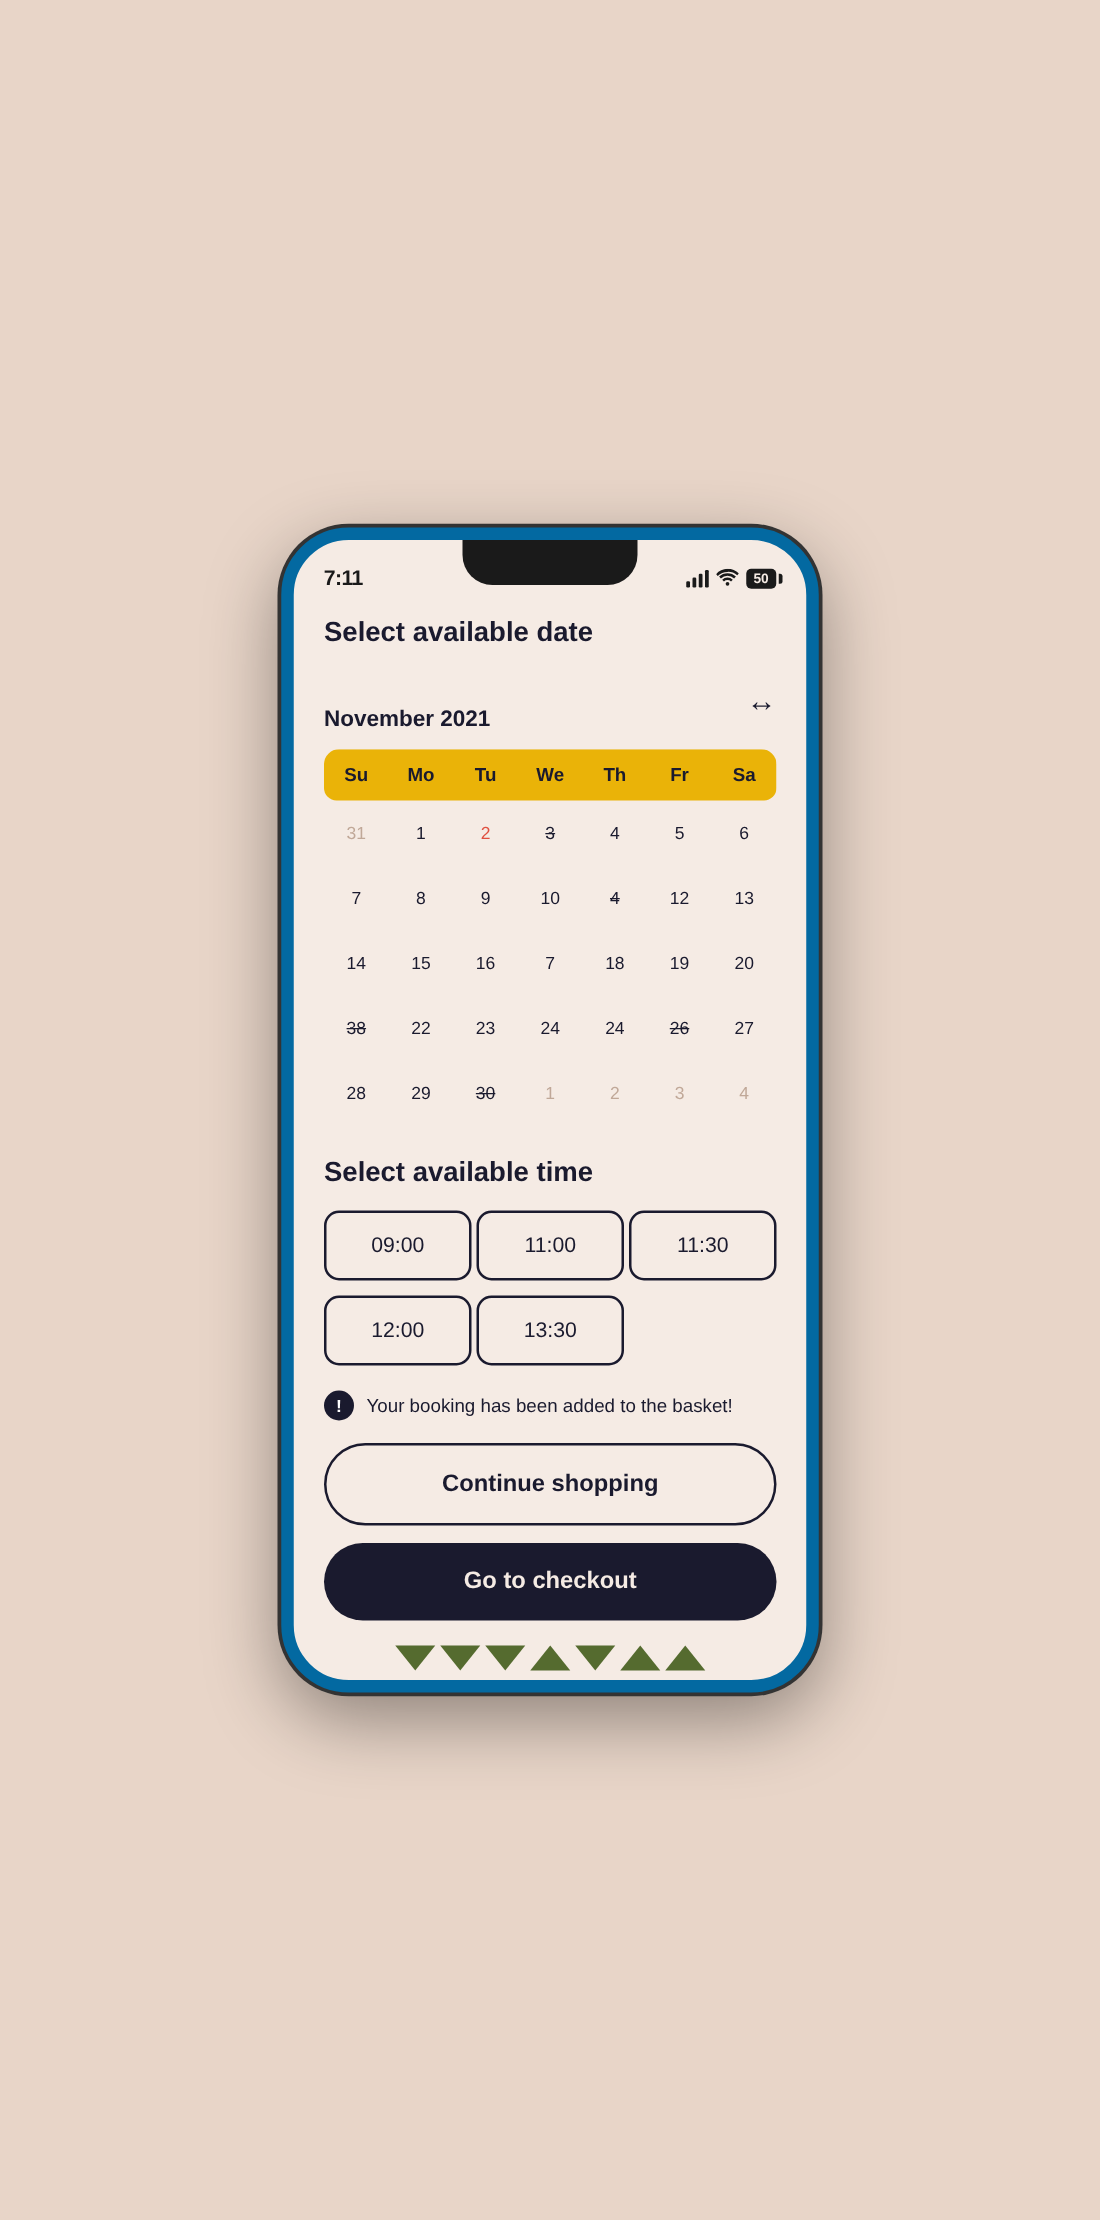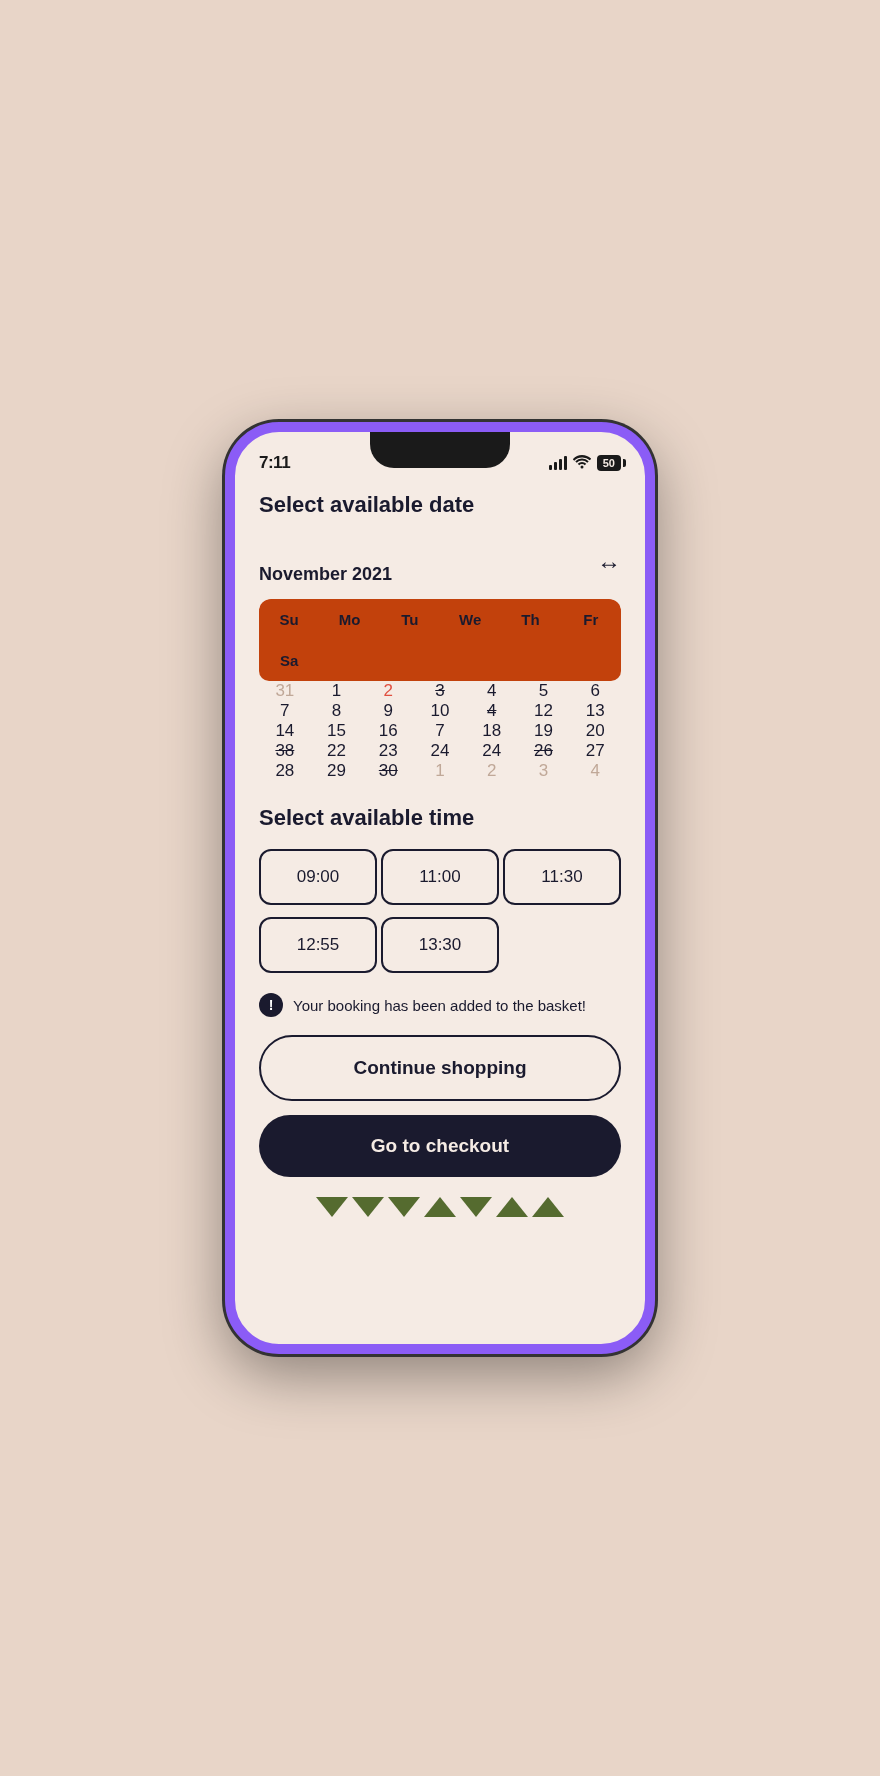--- a/index.html
+++ b/index.html
@@ -10,21 +10,21 @@
       justify-content: center;
       align-items: center;
       min-height: 1776px;
       font-family: -apple-system, BlinkMacSystemFont, 'Segoe UI', sans-serif;
     }
     .phone-frame {
       width: 430px;
       height: 932px;
       background: #f5ebe4;
       border-radius: 54px;
-      border: 10px solid #8b5cf6;
+      border: 10px solid #0369a1;
       position: relative;
       overflow: hidden;
       box-shadow: 0 0 0 3px #333, 0 20px 60px rgba(0,0,0,0.4);
     }
     
     .phone-frame::before {
       content: '';
       position: absolute;
       left: -14px;
       top: 120px;
@@ -146,40 +146,40 @@
       cursor: pointer;
       font-weight: 300;
     }
     .calendar-grid {
       background: #f5ebe4;
       border-radius: 12px;
       overflow: hidden;
     }
     .calendar-days-header {
       display: grid;
-      grid-template-columns: repeat(6, 1fr);
-      background: #c2410c;
+      grid-template-columns: repeat(7, 1fr);
+      background: #eab308;
       border-radius: 10px;
       overflow: hidden;
     }
     .day-header {
       text-align: center;
       padding: 12px 0;
       font-size: 15px;
       font-weight: 600;
       color: #1a1a2e;
     }
     .calendar-body {
       display: grid;
       grid-template-columns: repeat(7, 1fr);
     }
     .cal-day {
       text-align: center;
-      padding: 0 0;
-      font-size: 17px;
+      padding: 18px 0;
+      font-size: 14px;
       font-weight: 500;
       color: #1a1a2e;
       cursor: pointer;
       position: relative;
     }
     .cal-day.muted {
       color: #c0a898;
     }
     .cal-day.red {
       color: #e05040;
@@ -376,21 +376,21 @@
     <h2 class="section-title">Select available time</h2>
 
     
     <div class="time-section">
       <div class="time-grid">
         <button class="time-slot">09:00</button>
         <button class="time-slot">11:00</button>
         <button class="time-slot">11:30</button>
       </div>
       <div class="time-grid" style="margin-top:12px;">
-        <button class="time-slot">12:55</button>
+        <button class="time-slot">12:00</button>
         <button class="time-slot">13:30</button>
       </div>
     </div>
 
     
     <div class="notification">
       <div class="info-icon">!</div>
       <span>Your booking has been added to the basket!</span>
     </div>
 

